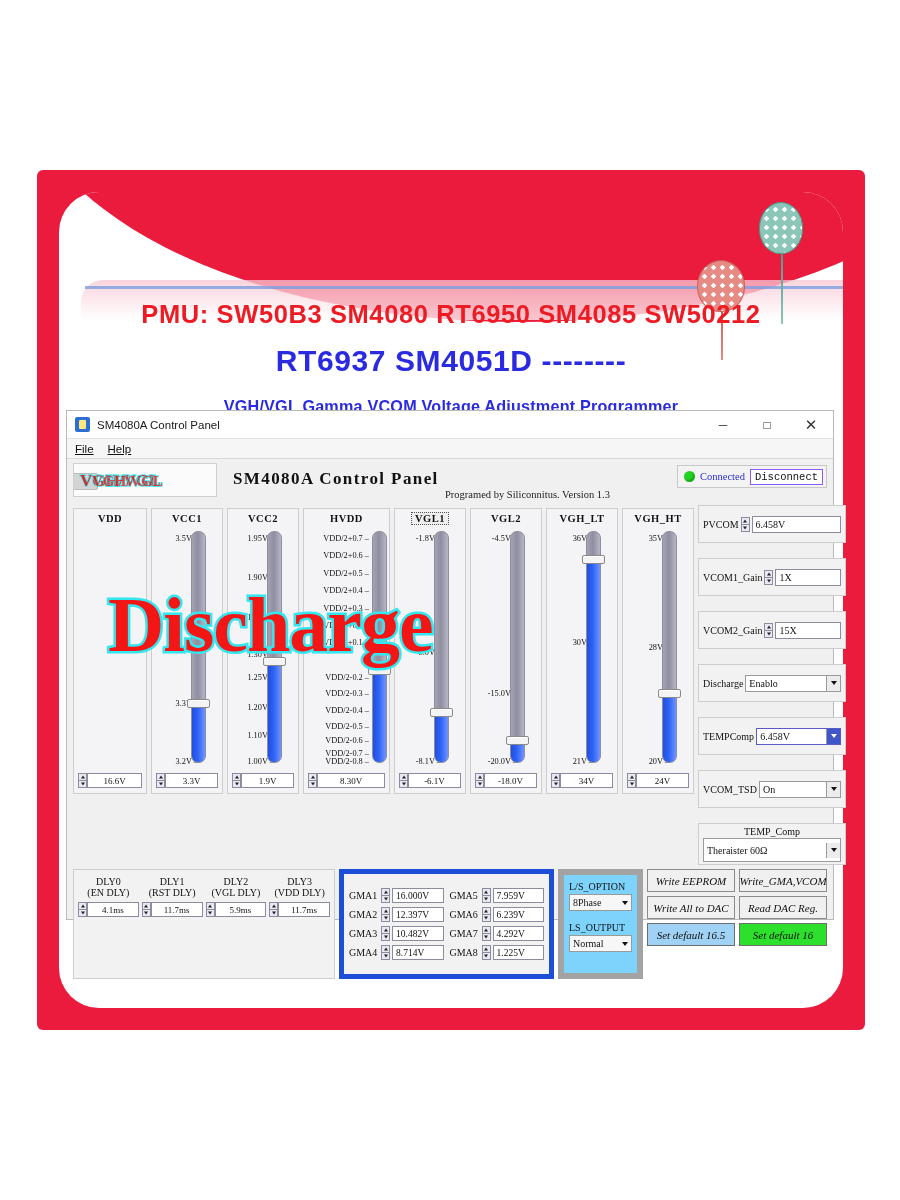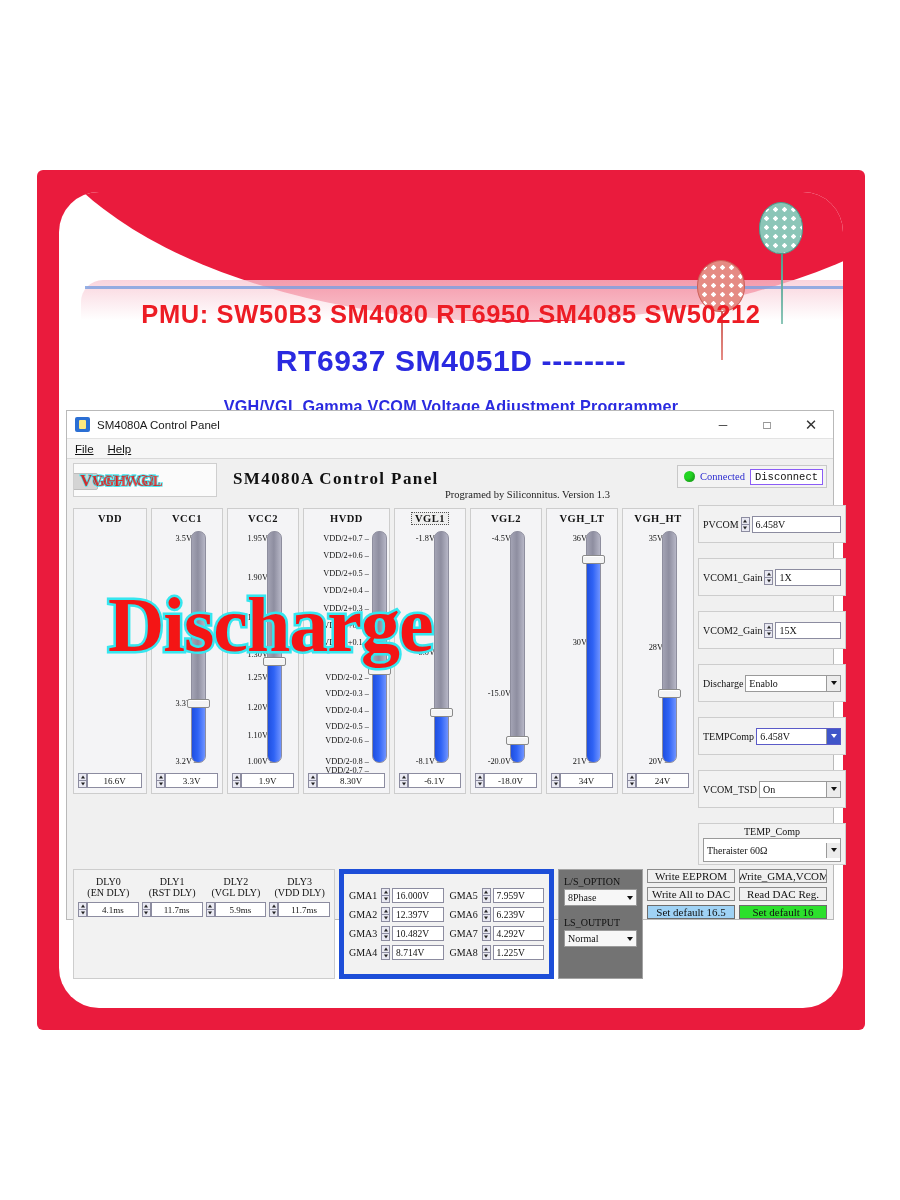--- a/index.html
+++ b/index.html
@@ -221,39 +221,39 @@
     display:grid; grid-template-columns:1fr 1fr; gap:4px 6px; align-content:start;
   }
   .gma-cell { display:flex; align-items:center; gap:2px; }
   .gma-label { font-size:10px; color:#111; width:30px; flex:none; }
   .gma-val {
     flex:1; height:15px; background:#fff; border:1px solid #8c8ca0;
     font-size:9.5px; color:#111; padding-left:3px; line-height:14px;
   }
 
   #ls-panel {
-    width:85px; background:#737373; border:1px solid #a3a3a3; padding:6px 5px; flex:none;
+    width:85px; background:#7dd3fc; border:6px solid #a3a3a3; padding:6px 5px; flex:none;
   }
   .ls-label { font-size:10px; color:#111; margin-bottom:2px; }
   .ls-combo {
     height:17px; background:#f7f7f7; border:1px solid #9a9a9a; font-size:10px;
     display:flex; align-items:center; padding-left:3px; margin-bottom:11px; color:#111;
   }
   .ls-combo .arrow {
     margin-left:auto; margin-right:3px;
     border-left:3.5px solid transparent; border-right:3.5px solid transparent;
     border-top:4.5px solid #111;
   }
 
   #btn-panel { flex:1; display:flex; flex-direction:column; gap:4px; }
   .btn-row { display:flex; gap:4px; }
   .gbtn {
-    flex:1; height:14px; border:1px solid #8b8b8b; background:#f0f0f0;
+    flex:1; height:23px; border:1px solid #8b8b8b; background:#f0f0f0;
     font-size:11px; color:#111; display:flex; align-items:center; justify-content:center;
-    font-family:"Liberation Serif",serif; overflow:hidden; white-space:nowrap;
+    font-family:"Liberation Serif",serif; overflow:hidden; white-space:nowrap;font-style:italic;
   }
   .gbtn.blue { background:#9fd2f5; border-color:#6d6d6d; }
   .gbtn.green { background:#2ce02c; border-color:#6d6d6d; }
 
   
   #watermark {
     position:absolute; left:108px; top:586px; width:640px;
     font-family:"Liberation Serif", serif; font-weight:bold; font-size:78px;
     color:#f41515; letter-spacing:-1px; line-height:1;
     -webkit-text-stroke:5px #35e6ef; paint-order:stroke fill;
@@ -387,21 +387,21 @@
                 <div class="tick" style="top:18%; right:20px;">VDD/2+0.5</div>
                 <div class="tick" style="top:25.5%; right:20px;">VDD/2+0.4</div>
                 <div class="tick" style="top:33%; right:20px;">VDD/2+0.3</div>
                 <div class="tick" style="top:40.5%; right:20px;">VDD/2+0.2</div>
                 <div class="tick" style="top:48%; right:20px;">VDD/2+0.1</div>
                 <div class="tick" style="top:63%; right:20px;">VDD/2-0.2</div>
                 <div class="tick" style="top:70%; right:20px;">VDD/2-0.3</div>
                 <div class="tick" style="top:77%; right:20px;">VDD/2-0.4</div>
                 <div class="tick" style="top:84%; right:20px;">VDD/2-0.5</div>
                 <div class="tick" style="top:90%; right:20px;">VDD/2-0.6</div>
-                <div class="tick" style="top:95.5%; right:20px;margin-top:17px;">VDD/2-0.7</div>
+                <div class="tick" style="top:95.5%; right:20px;">VDD/2-0.7</div>
                 <div class="tick" style="top:99%; right:20px;">VDD/2-0.8</div>
               </div>
               <div class="track" style="right:2px;">
                 <div class="fill" style="height:40%;"></div>
               </div>
               <div class="thumb" style="right:-2px; bottom:calc(40% - 5px);"></div>
             </div>
             <div class="val-row">
               <div class="spin">
                 <i></i>

